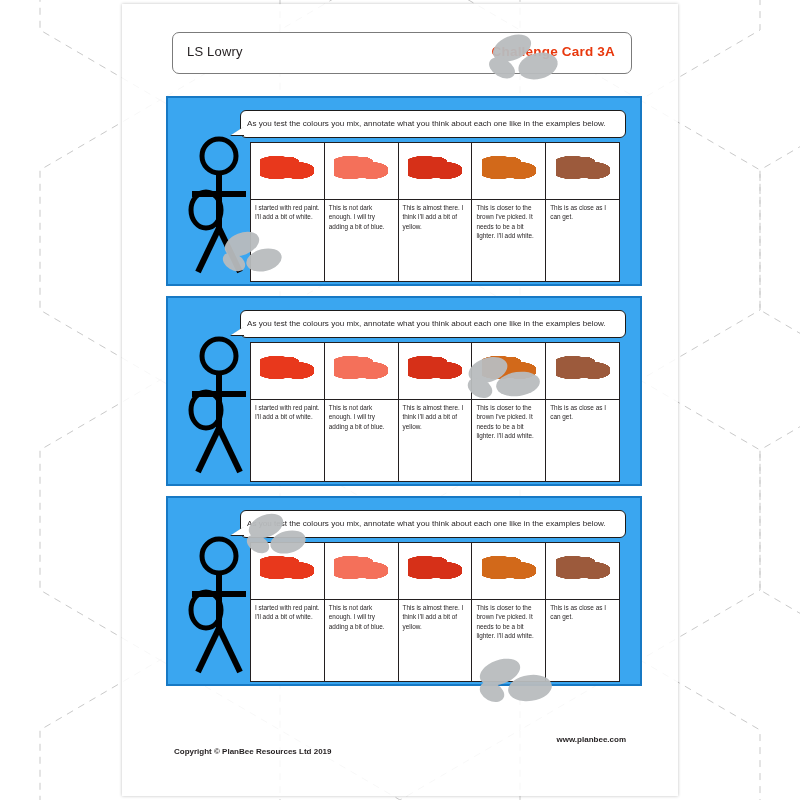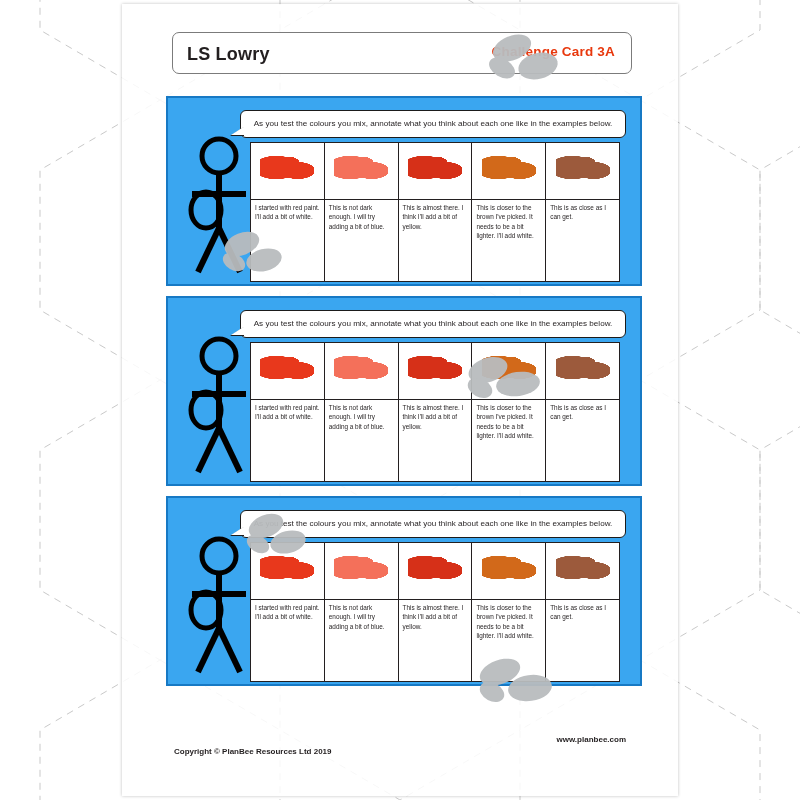--- a/index.html
+++ b/index.html
@@ -45,23 +45,23 @@
     height: 42px;
     border: 1px solid #7b7b7b;
     border-radius: 7px;
     background: #ffffff;
     box-sizing: border-box;
   }
   #header-title {
     position: absolute;
     left: 14px;
     top: 11px;
-    font-size: 18px;
-    color: #231f20;
-    font-weight: bold;
+    font-size: 13px;
+    color: #231f20;
+    font-weight: normal;
     letter-spacing: 0.2px;
   }
   #header-card-label {
     position: absolute;
     right: 16px;
     top: 11px;
     font-size: 13.5px;
     color: #e8380d;
     font-weight: bold;
     letter-spacing: 0.2px;
@@ -87,21 +87,21 @@
     left: 72px;
     top: 12px;
     width: 386px;
     height: 28px;
     background: #ffffff;
     border: 1px solid #1b1b1b;
     border-radius: 6px;
     box-sizing: border-box;
     display: flex;
     align-items: center;
-    justify-content: center;
+    justify-content: flex-start;
   }
   .speech-bubble .bubble-text {
     font-size: 8.1px;
     color: #231f20;
     line-height: 1.2;
     text-align: center;
     padding: 0 6px;
   }
   .bubble-tail {
     position: absolute;

